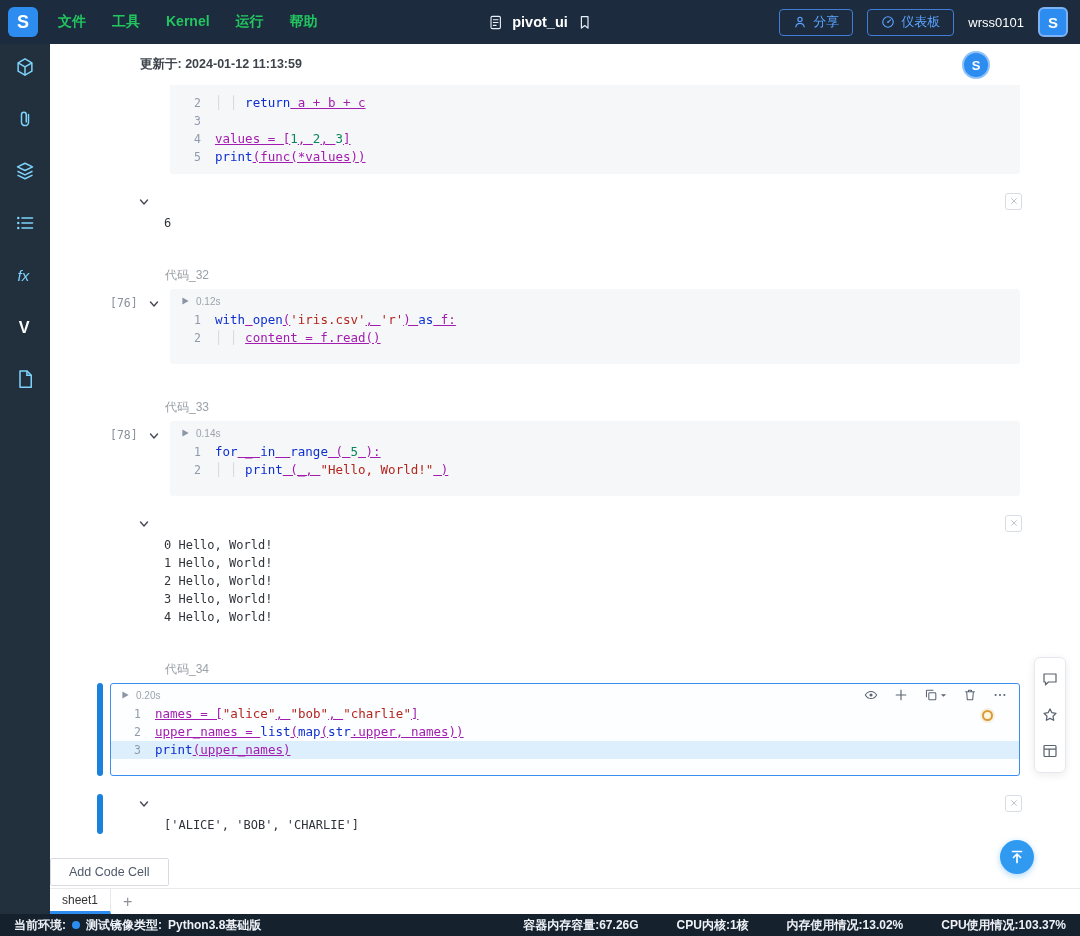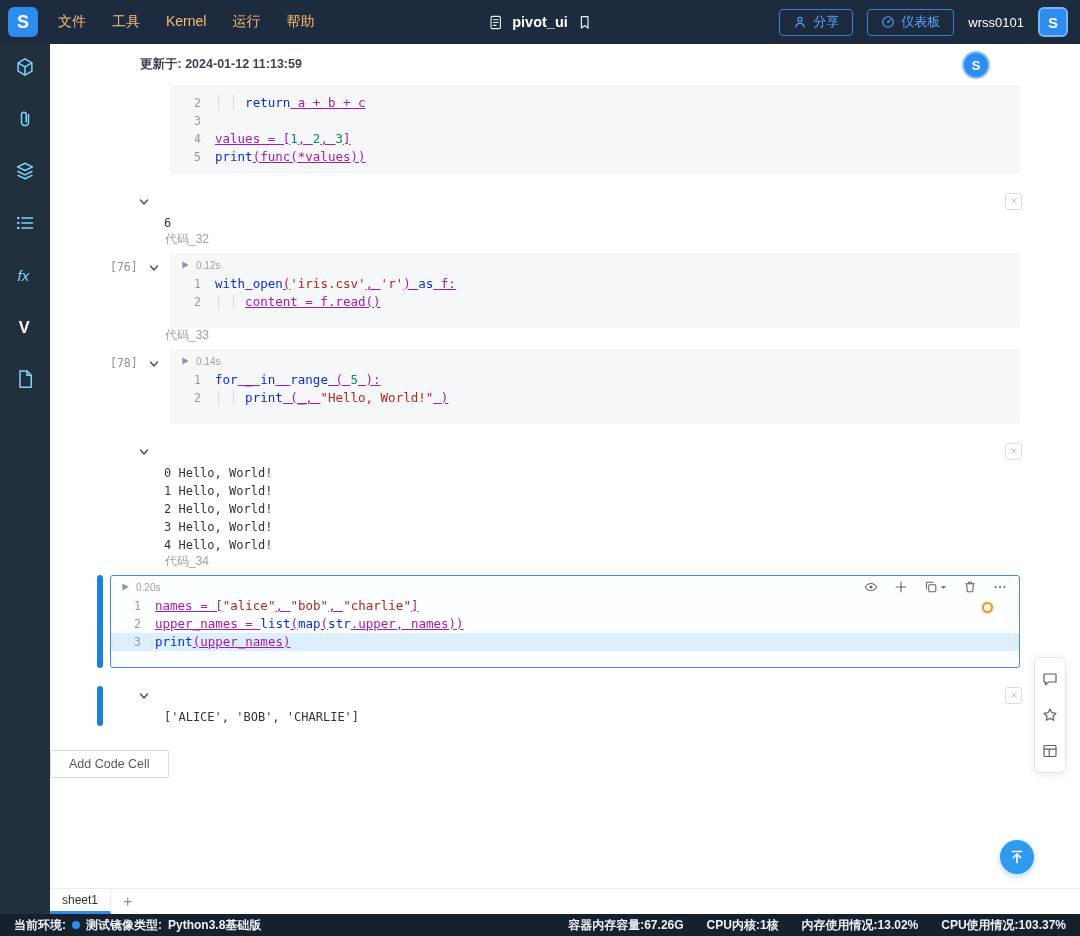--- a/index.html
+++ b/index.html
@@ -3,21 +3,21 @@
 <meta charset="utf-8">
 <style>
   * { margin:0; padding:0; box-sizing:border-box; }
   html,body { width:1080px; height:936px; overflow:hidden; font-family:"Liberation Sans", sans-serif; background:#fff; }
   .page { width:1080px; height:936px; display:flex; flex-direction:column; }
 
   
   .topbar { height:44px; background:#1c2b3e; display:flex; align-items:center; padding:0 12px 0 8px; position:relative; flex:none; }
   .logo { width:30px; height:30px; border-radius:6px; background:#2d8cf0; color:#fff; font-weight:bold; font-size:18px; display:flex; align-items:center; justify-content:center; cursor:pointer; }
   .menus { display:flex; gap:26px; margin-left:20px; }
-  .menu-item { color:#fdba74; font-size:14px; font-weight:400; cursor:pointer; }
+  .menu-item { color:#22c55e; font-size:14px; font-weight:700; cursor:pointer; }
   .title-wrap { position:absolute; left:50%; transform:translateX(-50%); display:flex; align-items:center; gap:9px; color:#fff; }
   .title-wrap .ic { width:15px; height:15px; color:#e8f0fa; }
   .nb-title { font-size:14.5px; font-weight:600; }
   .tb-right { margin-left:auto; display:flex; align-items:center; gap:14px; }
   .tb-btn { height:27px; padding:0 13px; background:transparent; border:1px solid #3f7dd6; border-radius:4px; color:#5ba4ff; font-size:13px; display:flex; align-items:center; gap:6px; cursor:pointer; font-family:inherit; }
   .tb-btn .ic { width:14px; height:14px; }
   .tb-user { color:#fff; font-size:13px; cursor:pointer; }
   .avatar-sq { width:30px; height:30px; border-radius:6px; background:#2d8cf0; border:2px solid #7db3f5; color:#fff; font-weight:bold; font-size:15px; display:flex; align-items:center; justify-content:center; cursor:pointer; }
 
   
@@ -28,21 +28,21 @@
   .side-ic.active { color:#ffffff; }
 
   .main { flex:1; display:flex; flex-direction:column; min-width:0; background:#fff; }
   .content { flex:1; position:relative; overflow:hidden; background:#fff; }
 
   .nb-header { height:41px; display:flex; align-items:center; padding-left:90px; position:relative; background:#fff; }
   .updated { font-size:12.5px; color:#3d434b; font-weight:700; }
   .nb-avatar { position:absolute; right:90px; top:7px; width:28px; height:28px; border-radius:50%; background:#2d8cf0; border:2px solid #8cc2f7; color:#fff; font-weight:700; font-size:13px; display:flex; align-items:center; justify-content:center; cursor:pointer; }
 
   
-  .cell-sec.labeled { }
+  .cell-sec.labeled { margin-top:36px; }
   .cell-label { font-size:12px; line-height:15px; color:#9aa0a8; margin:0 0 6px 115px; }
   .cell-row { display:flex; padding:0 60px; position:relative; }
   .cell-row.sel::before { content:""; position:absolute; left:47px; top:0; bottom:0; width:6px; border-radius:3px; background:#1a82dd; }
   .exec-col { width:60px; flex:none; display:flex; align-items:flex-start; gap:10px; padding-top:7px; }
   .exec { font-family:"DejaVu Sans Mono", monospace; font-size:11.5px; color:#8a919c; min-width:24px; }
   .chev { width:12px; height:12px; display:inline-flex; color:#454b54; cursor:pointer; margin-top:2px; }
   .chev svg { width:12px; height:12px; }
 
   .cell-box { flex:1; background:#f6f7f9; border:1px solid transparent; border-radius:3px; position:relative; padding-bottom:16px; cursor:text; }
   .cell-box.no-head { padding-top:6px; padding-bottom:7px; border-radius:0 0 3px 3px; }
@@ -89,21 +89,21 @@
   
   .tab-row { height:26px; background:#fff; border-top:1px solid #e8eaed; display:flex; align-items:center; flex:none; }
   .sheet-tab { height:100%; padding:0 12px; display:flex; align-items:center; font-size:12px; color:#333; background:#fff; border-right:1px solid #e6e8eb; border-bottom:3px solid #2d8cf0; cursor:pointer; }
   .add-tab { margin-left:12px; color:#8b9198; font-size:16px; cursor:pointer; line-height:1; }
 
   
   .statusbar { height:22px; background:#16212e; color:#eef2f7; display:flex; align-items:center; padding:0 14px; font-size:12px; font-weight:600; flex:none; }
   .sb-left { display:flex; align-items:center; }
   .sb-group { display:flex; align-items:center; gap:6px; }
   .dot { width:8px; height:8px; border-radius:50%; background:#2d8cf0; display:inline-block; }
-  .sb-right { margin-left:auto; display:flex; gap:23px; }
+  .sb-right { margin-left:auto; display:flex; gap:38px; }
 
   .ic { display:inline-flex; align-items:center; justify-content:center; }
   .ic svg { width:100%; height:100%; }
 </style>
 </head>
 <body>
 
 <div class="page">
 
   <header class="topbar">

